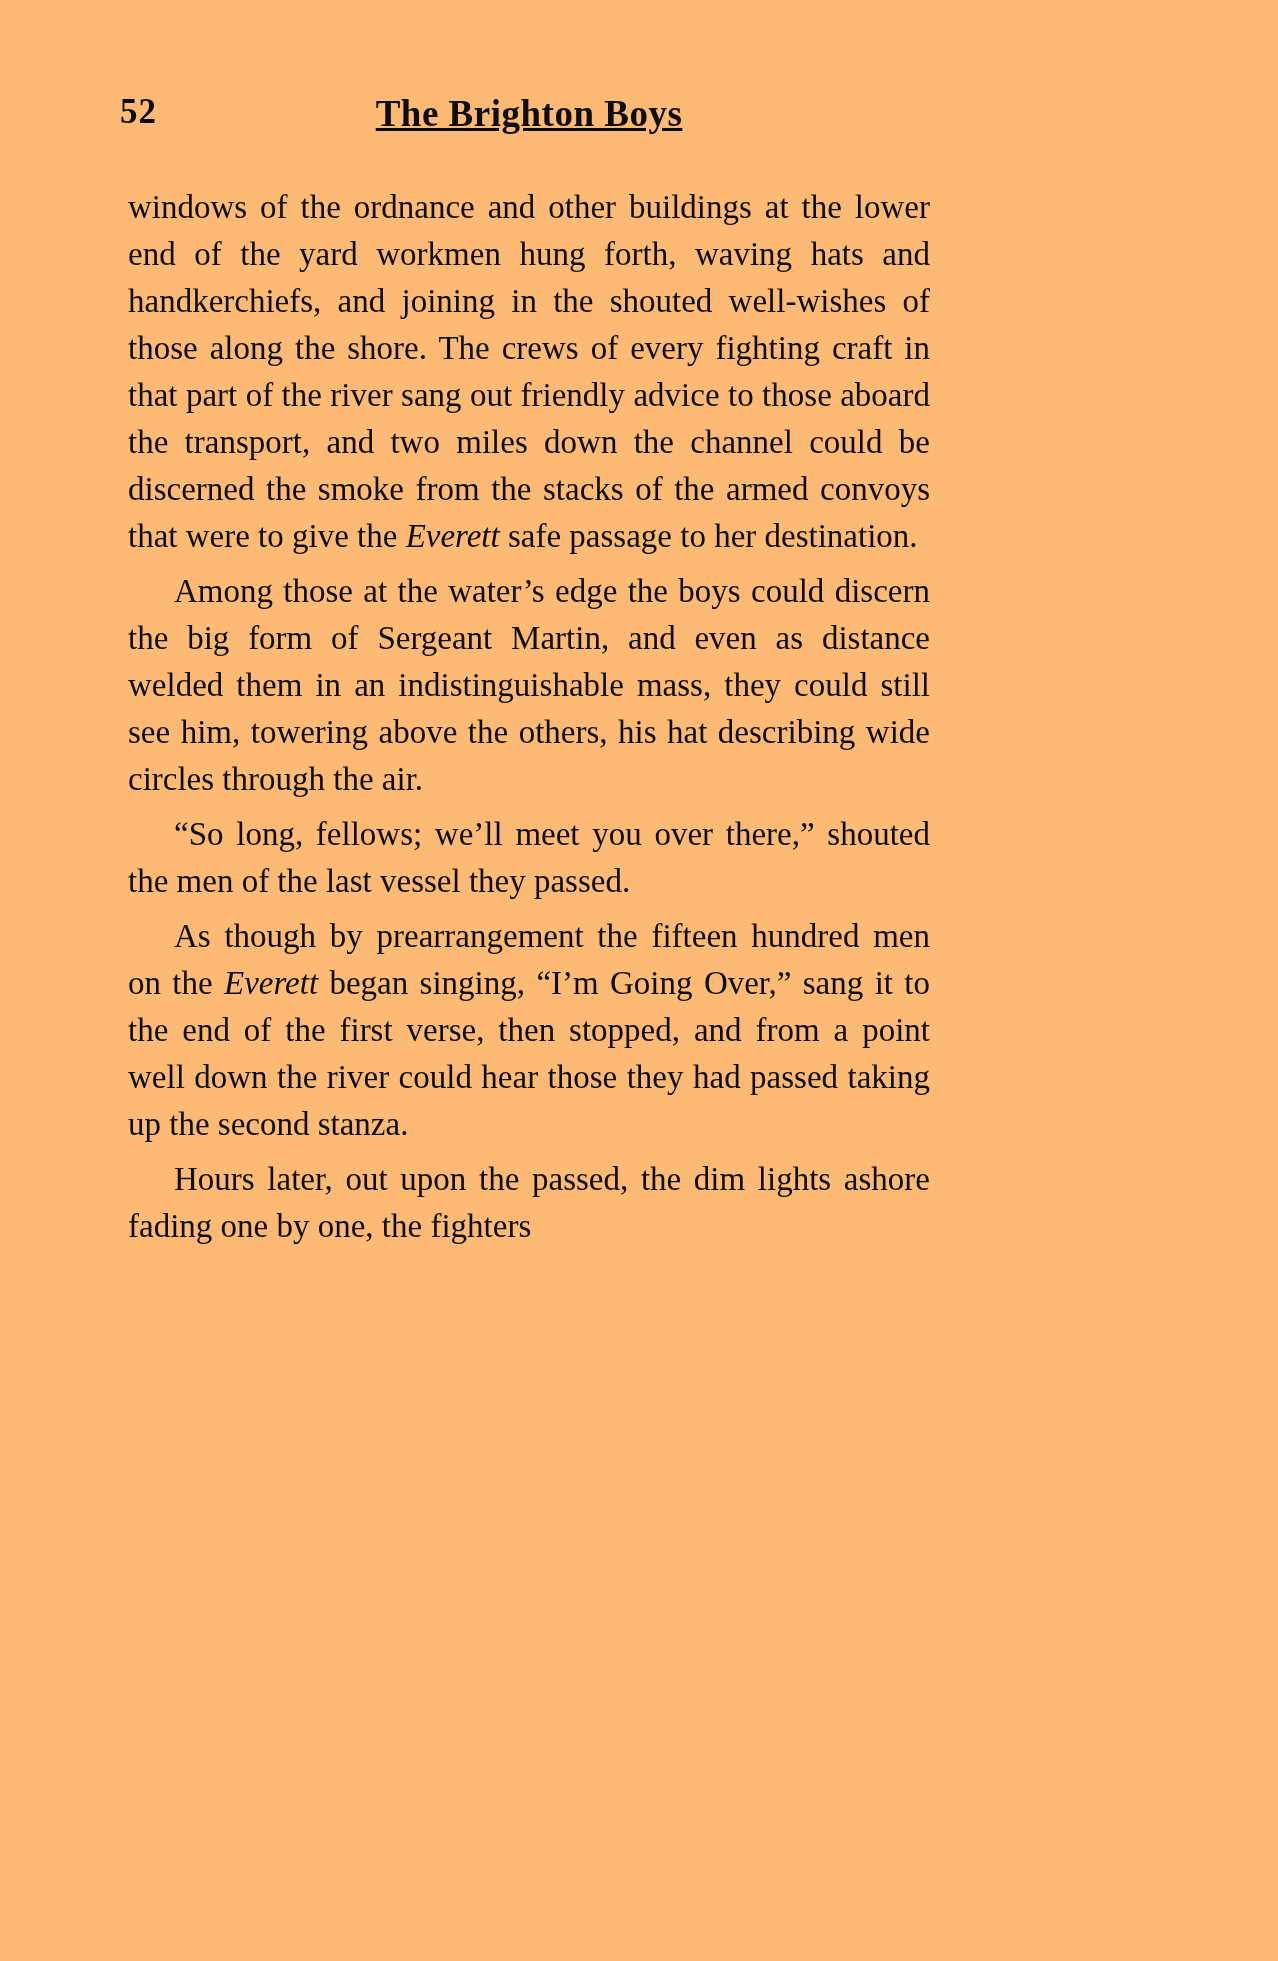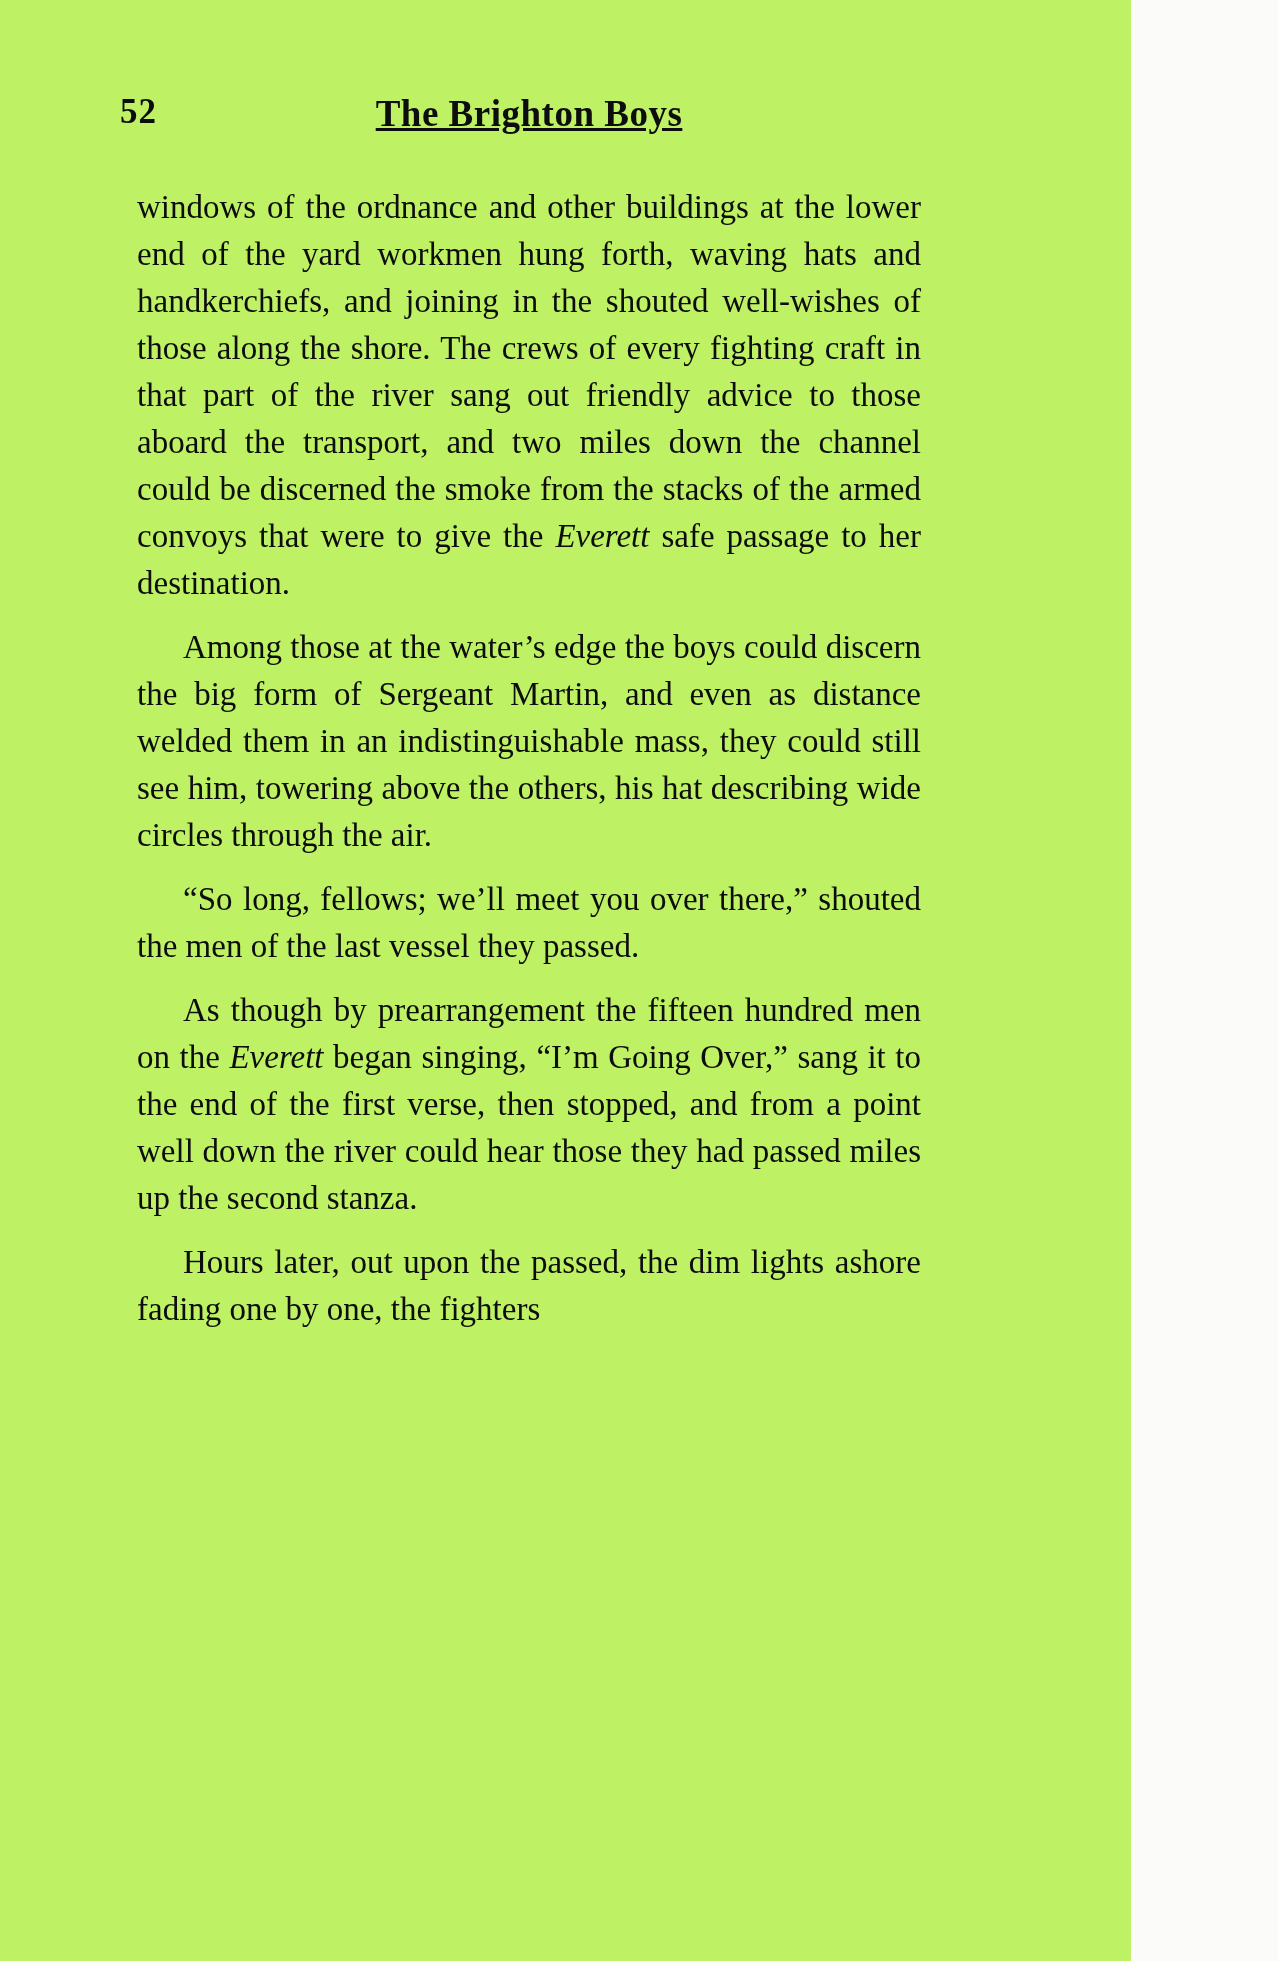--- a/index.html
+++ b/index.html
@@ -10,23 +10,23 @@
 
   body {
     width: 1278px;
     min-height: 1961px;
     position: relative;
     font-family: "Liberation Serif", "DejaVu Serif", serif;
     color: #0d0d0d;
   }
 
   .page {
-    width: 1131px;
+    width: 1278px;
     min-height: 1961px;
-    background: #bef264;
+    background: #fdba74;
     padding-top: 92px;
   }
 
   .text-column {
     width: 818px;
     margin-left: 120px;
     position: relative;
   }
 
   .page-header {
@@ -53,21 +53,21 @@
   }
 
   .body-text {
     font-size: 33px;
     line-height: 47px;
     text-align: justify;
     text-justify: inter-word;
   }
 
   .para {
-    margin: 17px;
+    margin: 8px;
   }
 
   .para.indent {
     text-indent: 46px;
   }
 
   .para em {
     font-style: italic;
   }
 </style>
@@ -80,18 +80,18 @@
     <div class="page-header">
       <span class="page-number">52</span>
       <div class="running-title">The Brighton Boys</div>
     </div>
 
     <div class="body-text">
 
     <p class="para"><span>windows of the ordnance and other buildings at the lower end of the yard workmen hung forth, waving hats and handkerchiefs, and joining in the shouted well-wishes of those along the shore.  The crews of every fighting craft in that part of the river sang out friendly advice to those aboard the transport, and two miles down the channel could be discerned the smoke from the stacks of the armed convoys that were to give the </span><em>Everett</em><span> safe passage to her destination.</span></p>
         <p class="para indent"><span>Among those at the water’s edge the boys could discern the big form of Sergeant Martin, and even as distance welded them in an indistinguishable mass, they could still see him, towering above the others, his hat describing wide circles through the air.</span></p>
         <p class="para indent"><span>“So long, fellows; we’ll meet you over there,” shouted the men of the last vessel they passed.</span></p>
-        <p class="para indent"><span>As though by prearrangement the fifteen hundred men on the </span><em>Everett</em><span> began singing, “I’m Going Over,” sang it to the end of the first verse, then stopped, and from a point well down the river could hear those they had passed miles up the second stanza.</span></p>
+        <p class="para indent"><span>As though by prearrangement the fifteen hundred men on the </span><em>Everett</em><span> began singing, “I’m Going Over,” sang it to the end of the first verse, then stopped, and from a point well down the river could hear those they had passed taking up the second stanza.</span></p>
         <p class="para indent"><span>Hours later, out upon the passed, the dim lights ashore fading one by one, the fighters</span></p>
       </div>
 
   </div>
 </div>
 
 </body></html>

